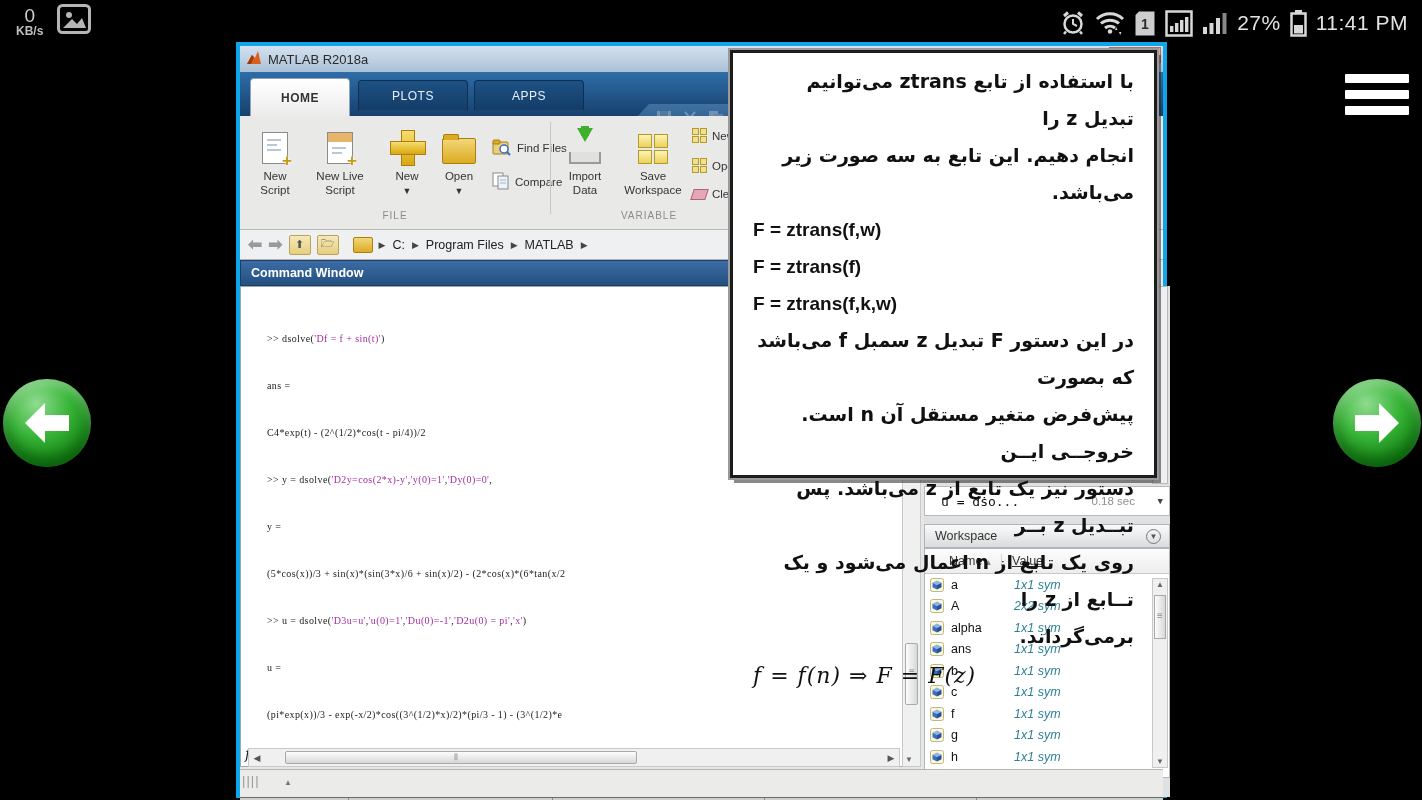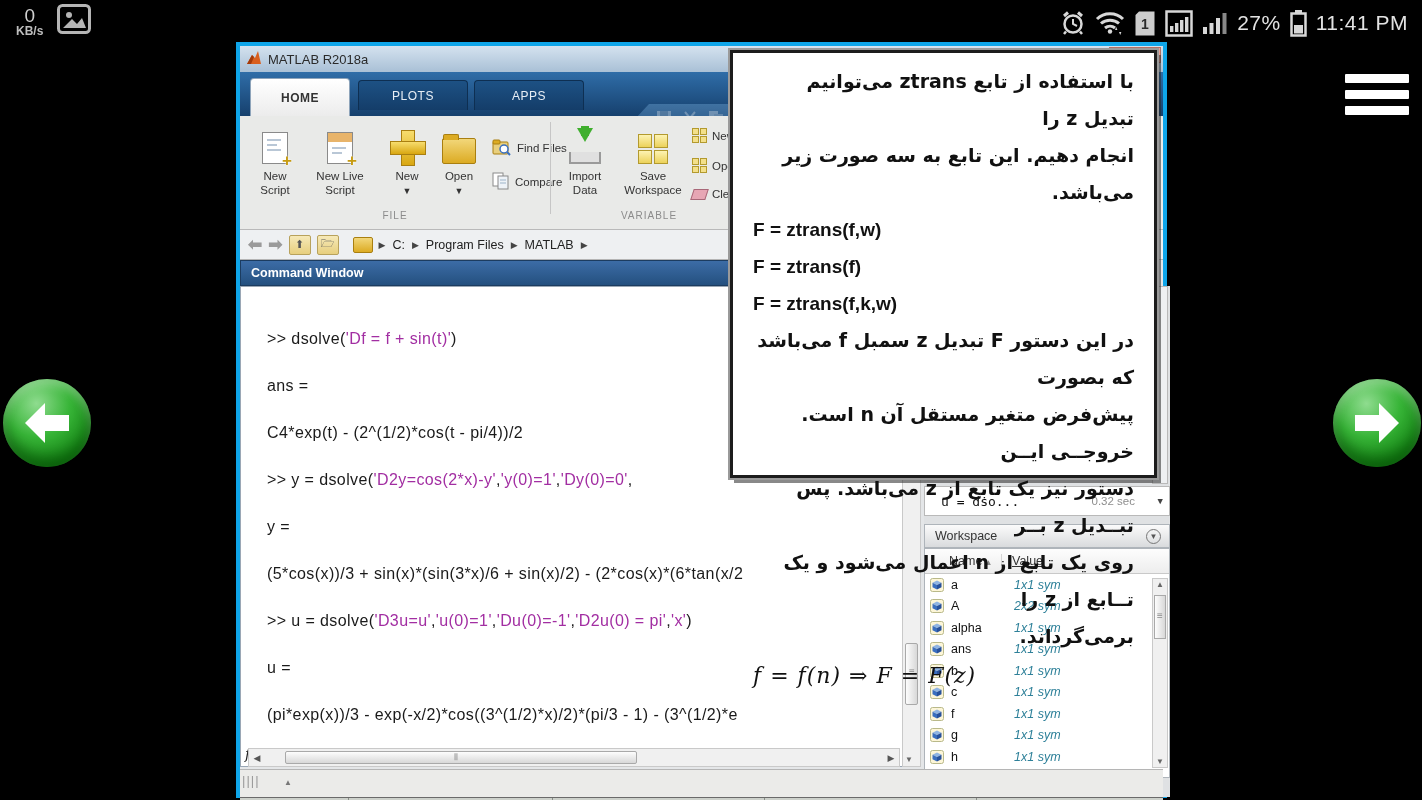--- a/index.html
+++ b/index.html
@@ -87,21 +87,21 @@
   .crumb-folder { width:20px; height:16px; background:linear-gradient(#f2d77a,#dcab23); border:1px solid #a97f10; border-radius:2px; margin-left:8px; }
   #breadcrumb { display:flex; align-items:center; gap:7px; font-size:12.5px; color:#222; }
   #breadcrumb .sep { font-size:9px; color:#444; }
 
   
   #cmdtitle { position:absolute; left:0; top:214px; width:681px; height:26px;
               background:linear-gradient(#3c6ca6,#24507f); color:#fff; font-size:12.5px; font-weight:bold;
               display:flex; align-items:center; padding-left:10px; border:1px solid #1c3c60; }
   #cmdpane { position:absolute; left:0; top:240px; width:681px; height:481px; background:#fff;
              border:1px solid #9aa7b5; overflow:hidden; }
-  #cmd-lines { padding:40px 0 0 26px; font-family:Liberation Sans, sans-serif; font-size:16px;
+  #cmd-lines { padding:40px 0 0 26px; font-family:Liberation Serif, serif; font-size:10px;
                letter-spacing:0.4px; line-height:23.5px; white-space:pre; color:#1a1a1a; }
   .cmd-line .str { color:#a22ea2; }
   #prompt-row { position:relative; margin-top:21px; padding-left:26px; font-family:"DejaVu Sans Mono", monospace; font-size:14px; }
   #fx { position:absolute; left:4px; top:-2px; font-family:"DejaVu Serif", serif; font-style:italic; font-size:14px; color:#222; }
   #fx::after { content:"▾"; position:absolute; left:5px; top:11px; font-size:7px; color:#555; }
   #caret { display:inline-block; width:1px; height:16px; background:#000; vertical-align:middle; margin-left:4px; }
 
   
   #vscroll { position:absolute; left:662px; top:240px; width:19px; height:481px; background:#f0f0f0; border:1px solid #c9c9c9; }
   #vscroll .thumb { position:absolute; left:2px; top:356px; width:13px; height:62px; background:linear-gradient(90deg,#fdfdfd,#d8d8d8);
@@ -431,21 +431,21 @@
     <div id="hscroll">
       <span class="la">◀</span>
       <span class="thumb"></span>
       <span class="ra">▶</span>
     </div>
 
     <div id="rightpanel">
       <div id="rp-topsliver"></div>
       <div id="history-row">
         <span class="code">u = dso...</span>
-        <span class="time">0.32 sec</span>
+        <span class="time">0.18 sec</span>
         <span class="dd">▼</span>
       </div>
       <div id="ws-header">
         <span>Workspace</span>
         <span class="circ">▼</span>
       </div>
       <div id="ws-table">
         <div id="ws-cols">
           <span class="c1">Name</span>
           <span class="c2">Value</span>

